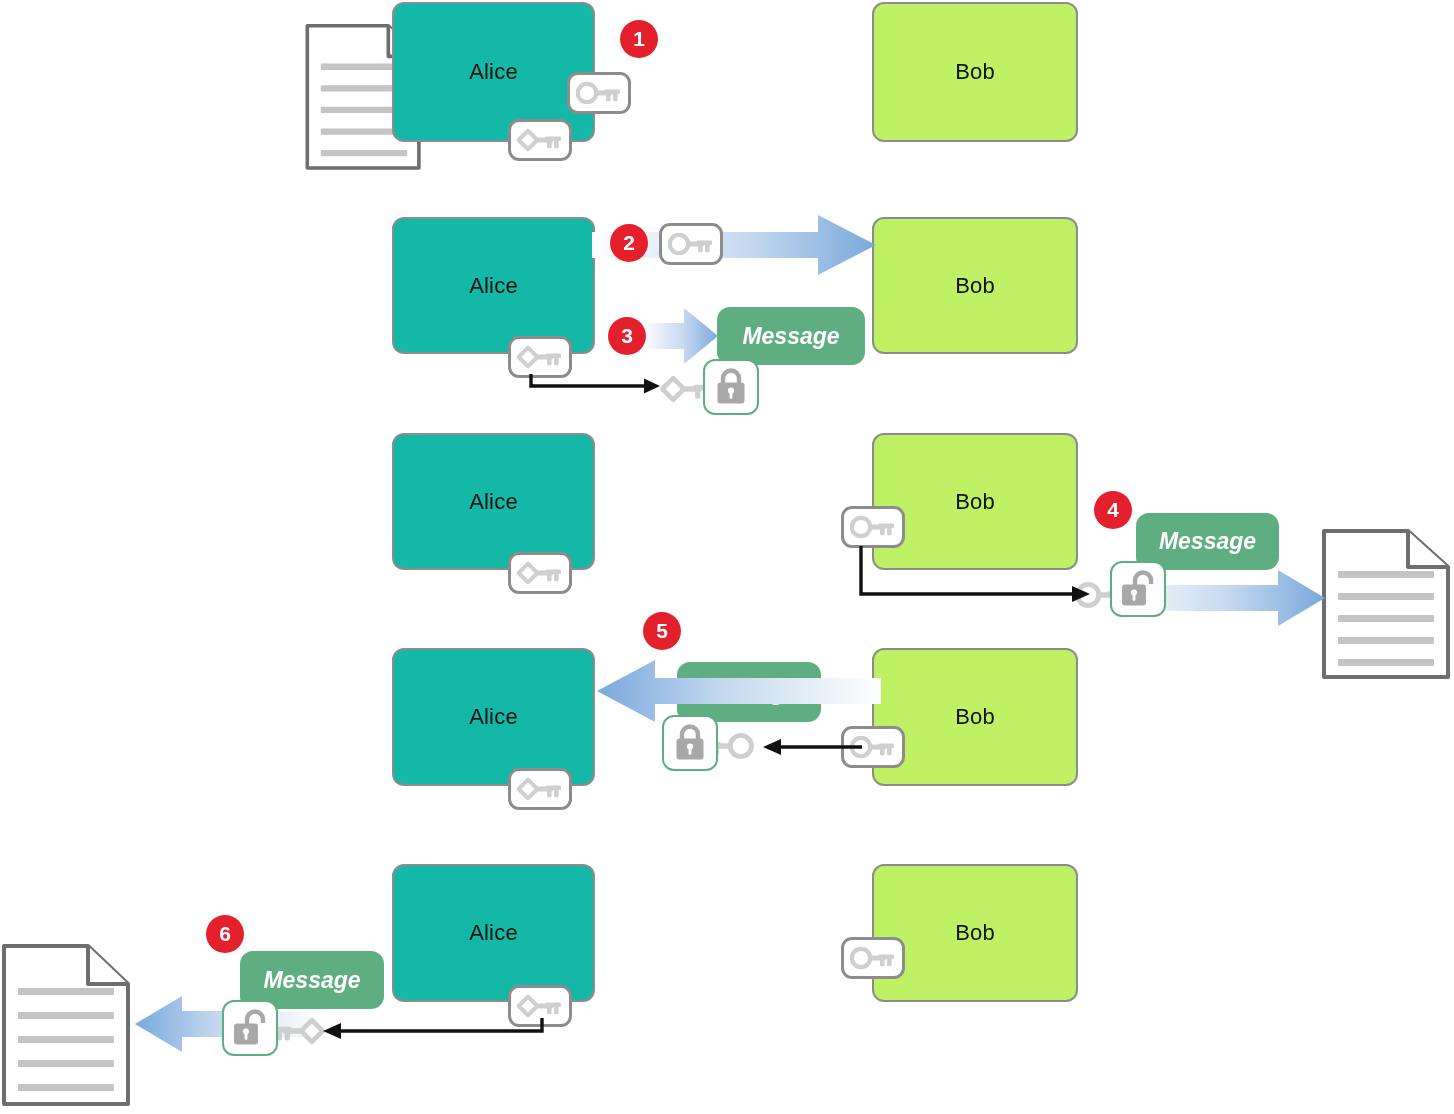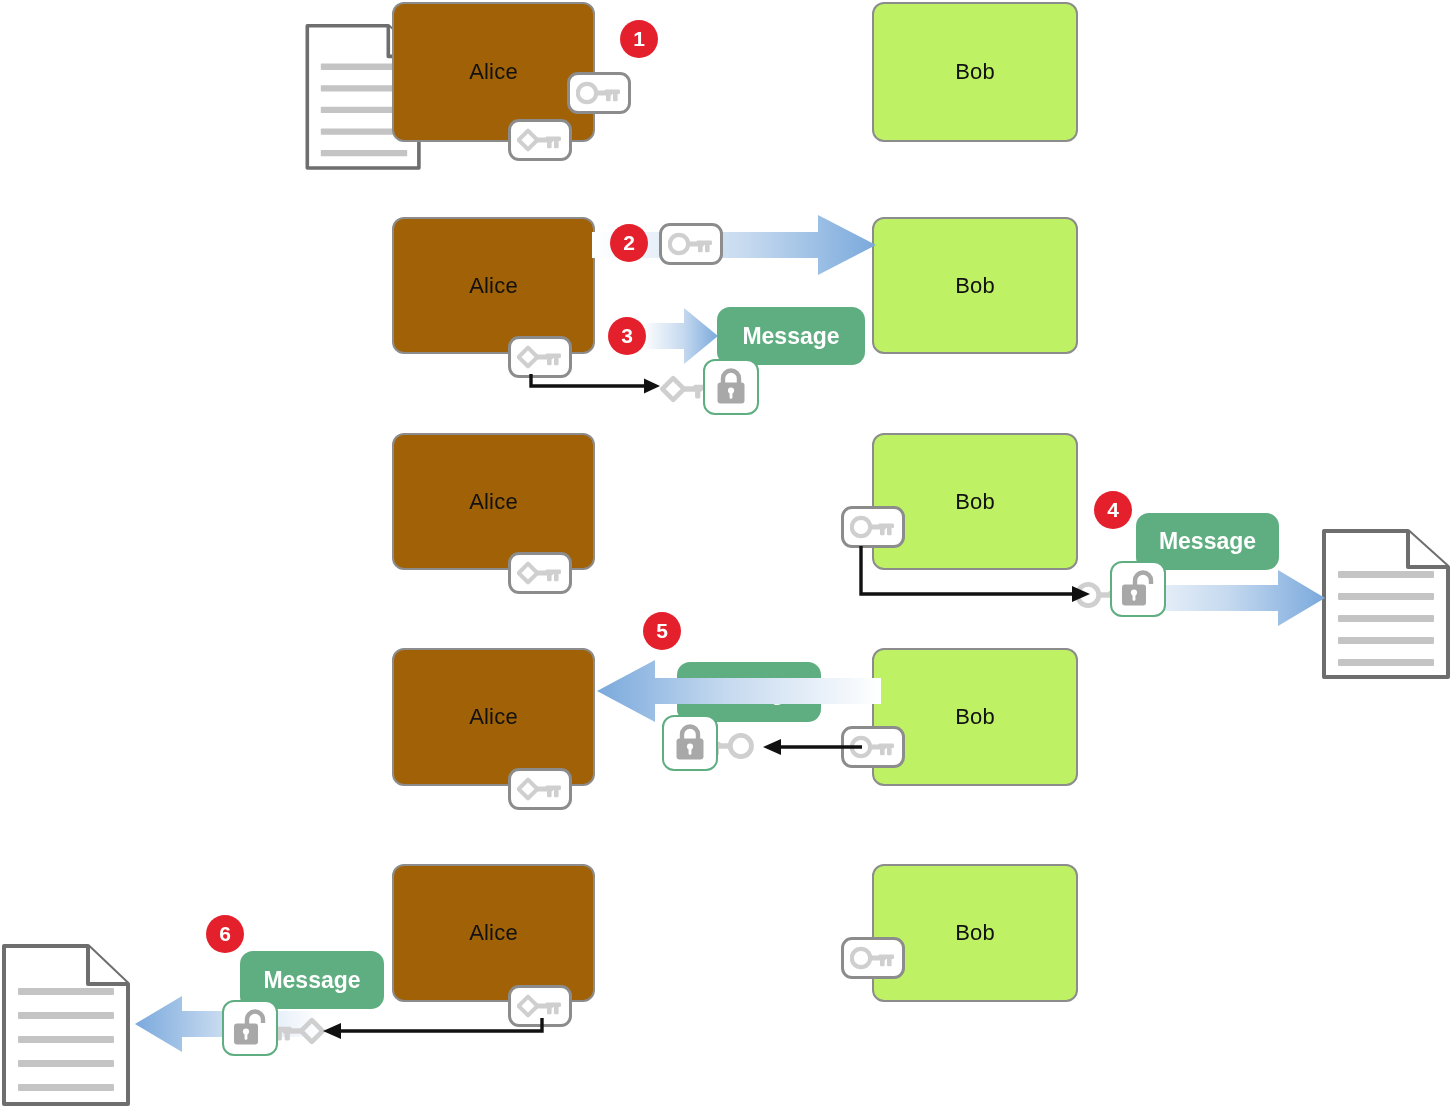--- a/index.html
+++ b/index.html
@@ -7,31 +7,32 @@
        font-family:"Liberation Sans","DejaVu Sans",sans-serif;}
   .stage{position:absolute;left:0;top:0;width:1454px;height:1114px;}
 
   
   .party{
     position:absolute;width:205px;height:135px;border-radius:12px;
     border:2px solid #8c8c8c;box-sizing:border-box;
     display:flex;align-items:center;justify-content:center;
     font-size:22px;color:#111;letter-spacing:.2px;
   }
-  .party.alice{background:#a16207;text-align:right;}
+  .party.alice{background:#14b8a6;text-align:right;}
   .party.bob{background:#bef264;}
 
   
   .doc{position:absolute;}
   
   .msg{
     position:absolute;background:#5fae81;border-radius:13px;
     color:#ffffff;font-weight:bold;font-size:23px;
     display:flex;align-items:center;justify-content:center;
     box-sizing:border-box;
+    font-style:italic;
   }
 
   
   .step{
     position:absolute;width:38px;height:38px;border-radius:50%;
     background:#e4202c;color:#fff;font-weight:bold;font-size:21px;
     display:flex;align-items:center;justify-content:center;
     z-index:40;
   }
 

